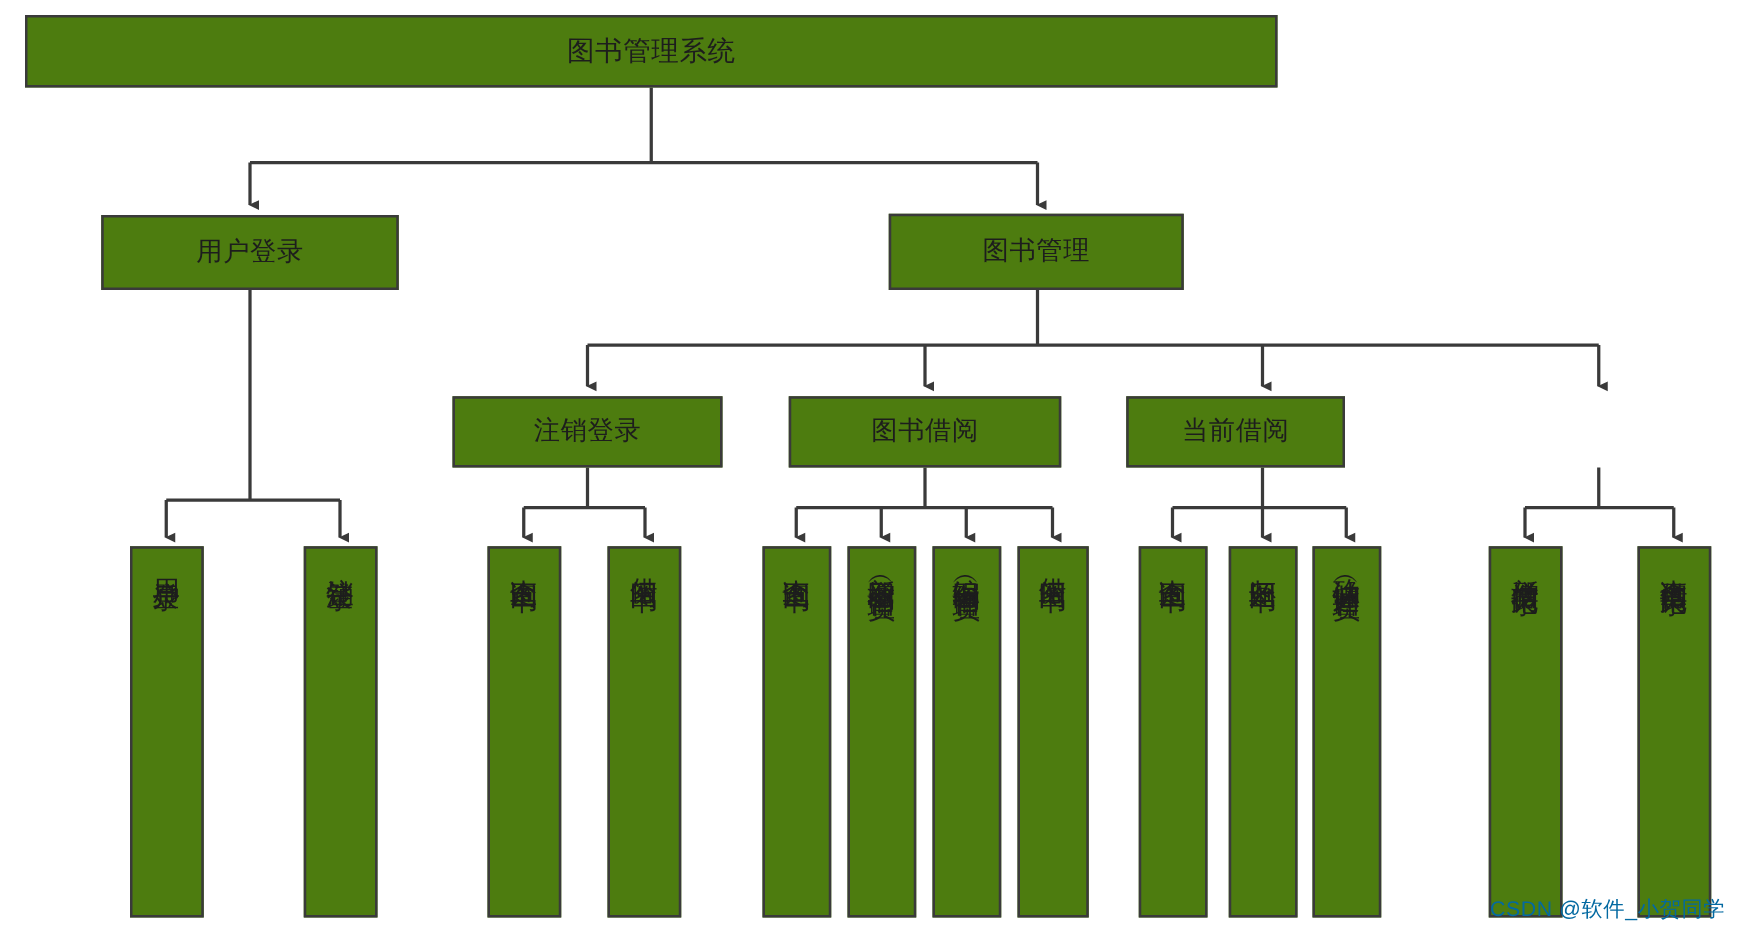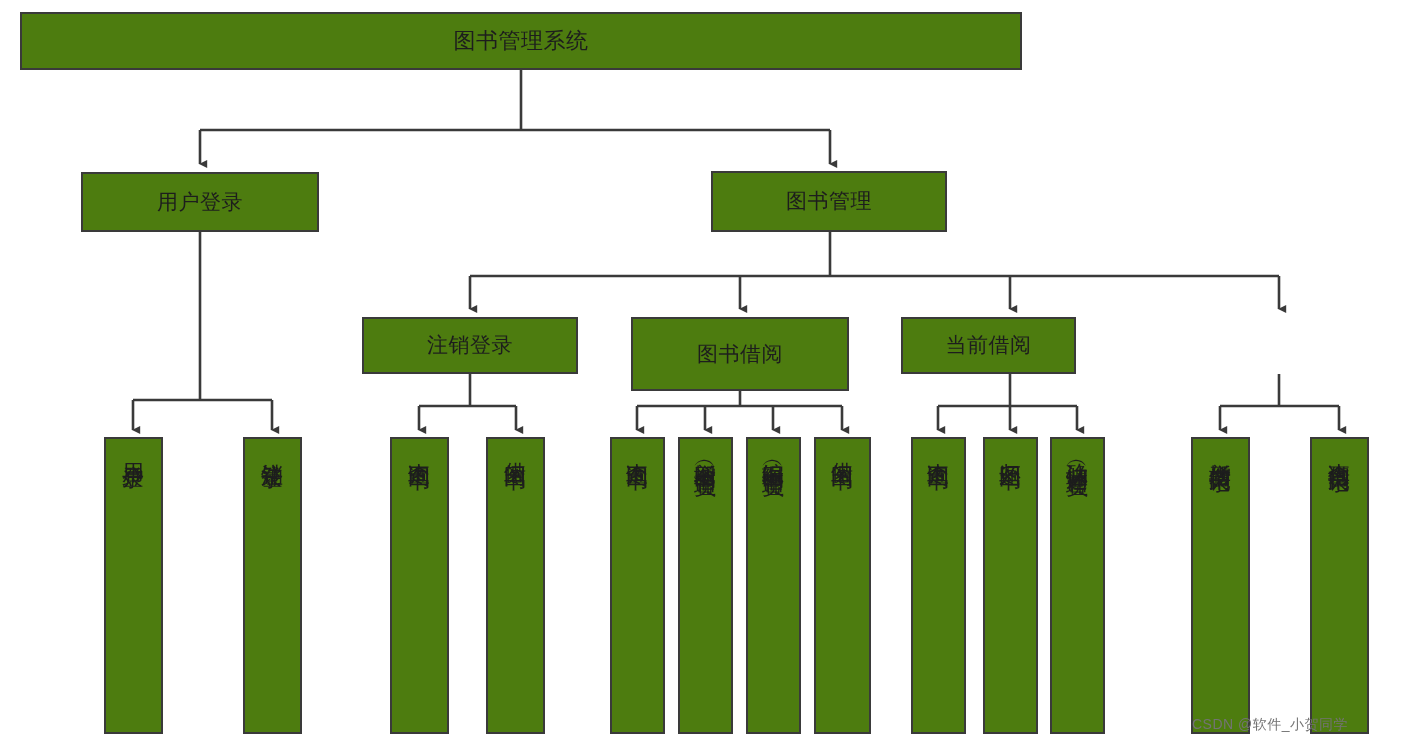--- a/index.html
+++ b/index.html
@@ -52,22 +52,22 @@
     writing-mode: vertical-rl;
     text-orientation: upright;
     font-size: 22px;
     line-height: 1.05;
     letter-spacing: 2px;
     white-space: nowrap;
     -webkit-text-orientation: upright;
   }
   .watermark {
     position: absolute;
-    font-size: 14px;
-    color: #737373;
+    font-size: 17px;
+    color: #0369a1;
     white-space: nowrap;
     letter-spacing: 0.5px;
   }
 </style>
 </head>
 <body>
 
 <div id="canvas">
 
   <svg class="connectors" viewBox="0 0 1405 747" xmlns="http://www.w3.org/2000/svg">
@@ -127,21 +127,21 @@
   <div class="node" style="left:81px; top:172px; width:238px; height:60px;">
     <span class="label">用户登录</span>
   </div>
   <div class="node" style="left:711px; top:171px; width:236px; height:61px;">
     <span class="label">图书管理</span>
   </div>
 
   <div class="node" style="left:362px; top:317px; width:216px; height:57px;">
     <span class="label">注销登录</span>
   </div>
-  <div class="node" style="left:631px; top:317px; width:218px; height:74px;">
+  <div class="node" style="left:631px; top:317px; width:218px; height:57px;">
     <span class="label">图书借阅</span>
   </div>
   <div class="node" style="left:901px; top:317px; width:175px; height:57px;">
     <span class="label">当前借阅</span>
   </div>
 
   <div class="node leaf" style="left:104px; top:437px; width:59px; height:297px;">
     <span class="label">用户登录</span>
   </div>
   <div class="node leaf" style="left:243px; top:437px; width:59px; height:297px;">

